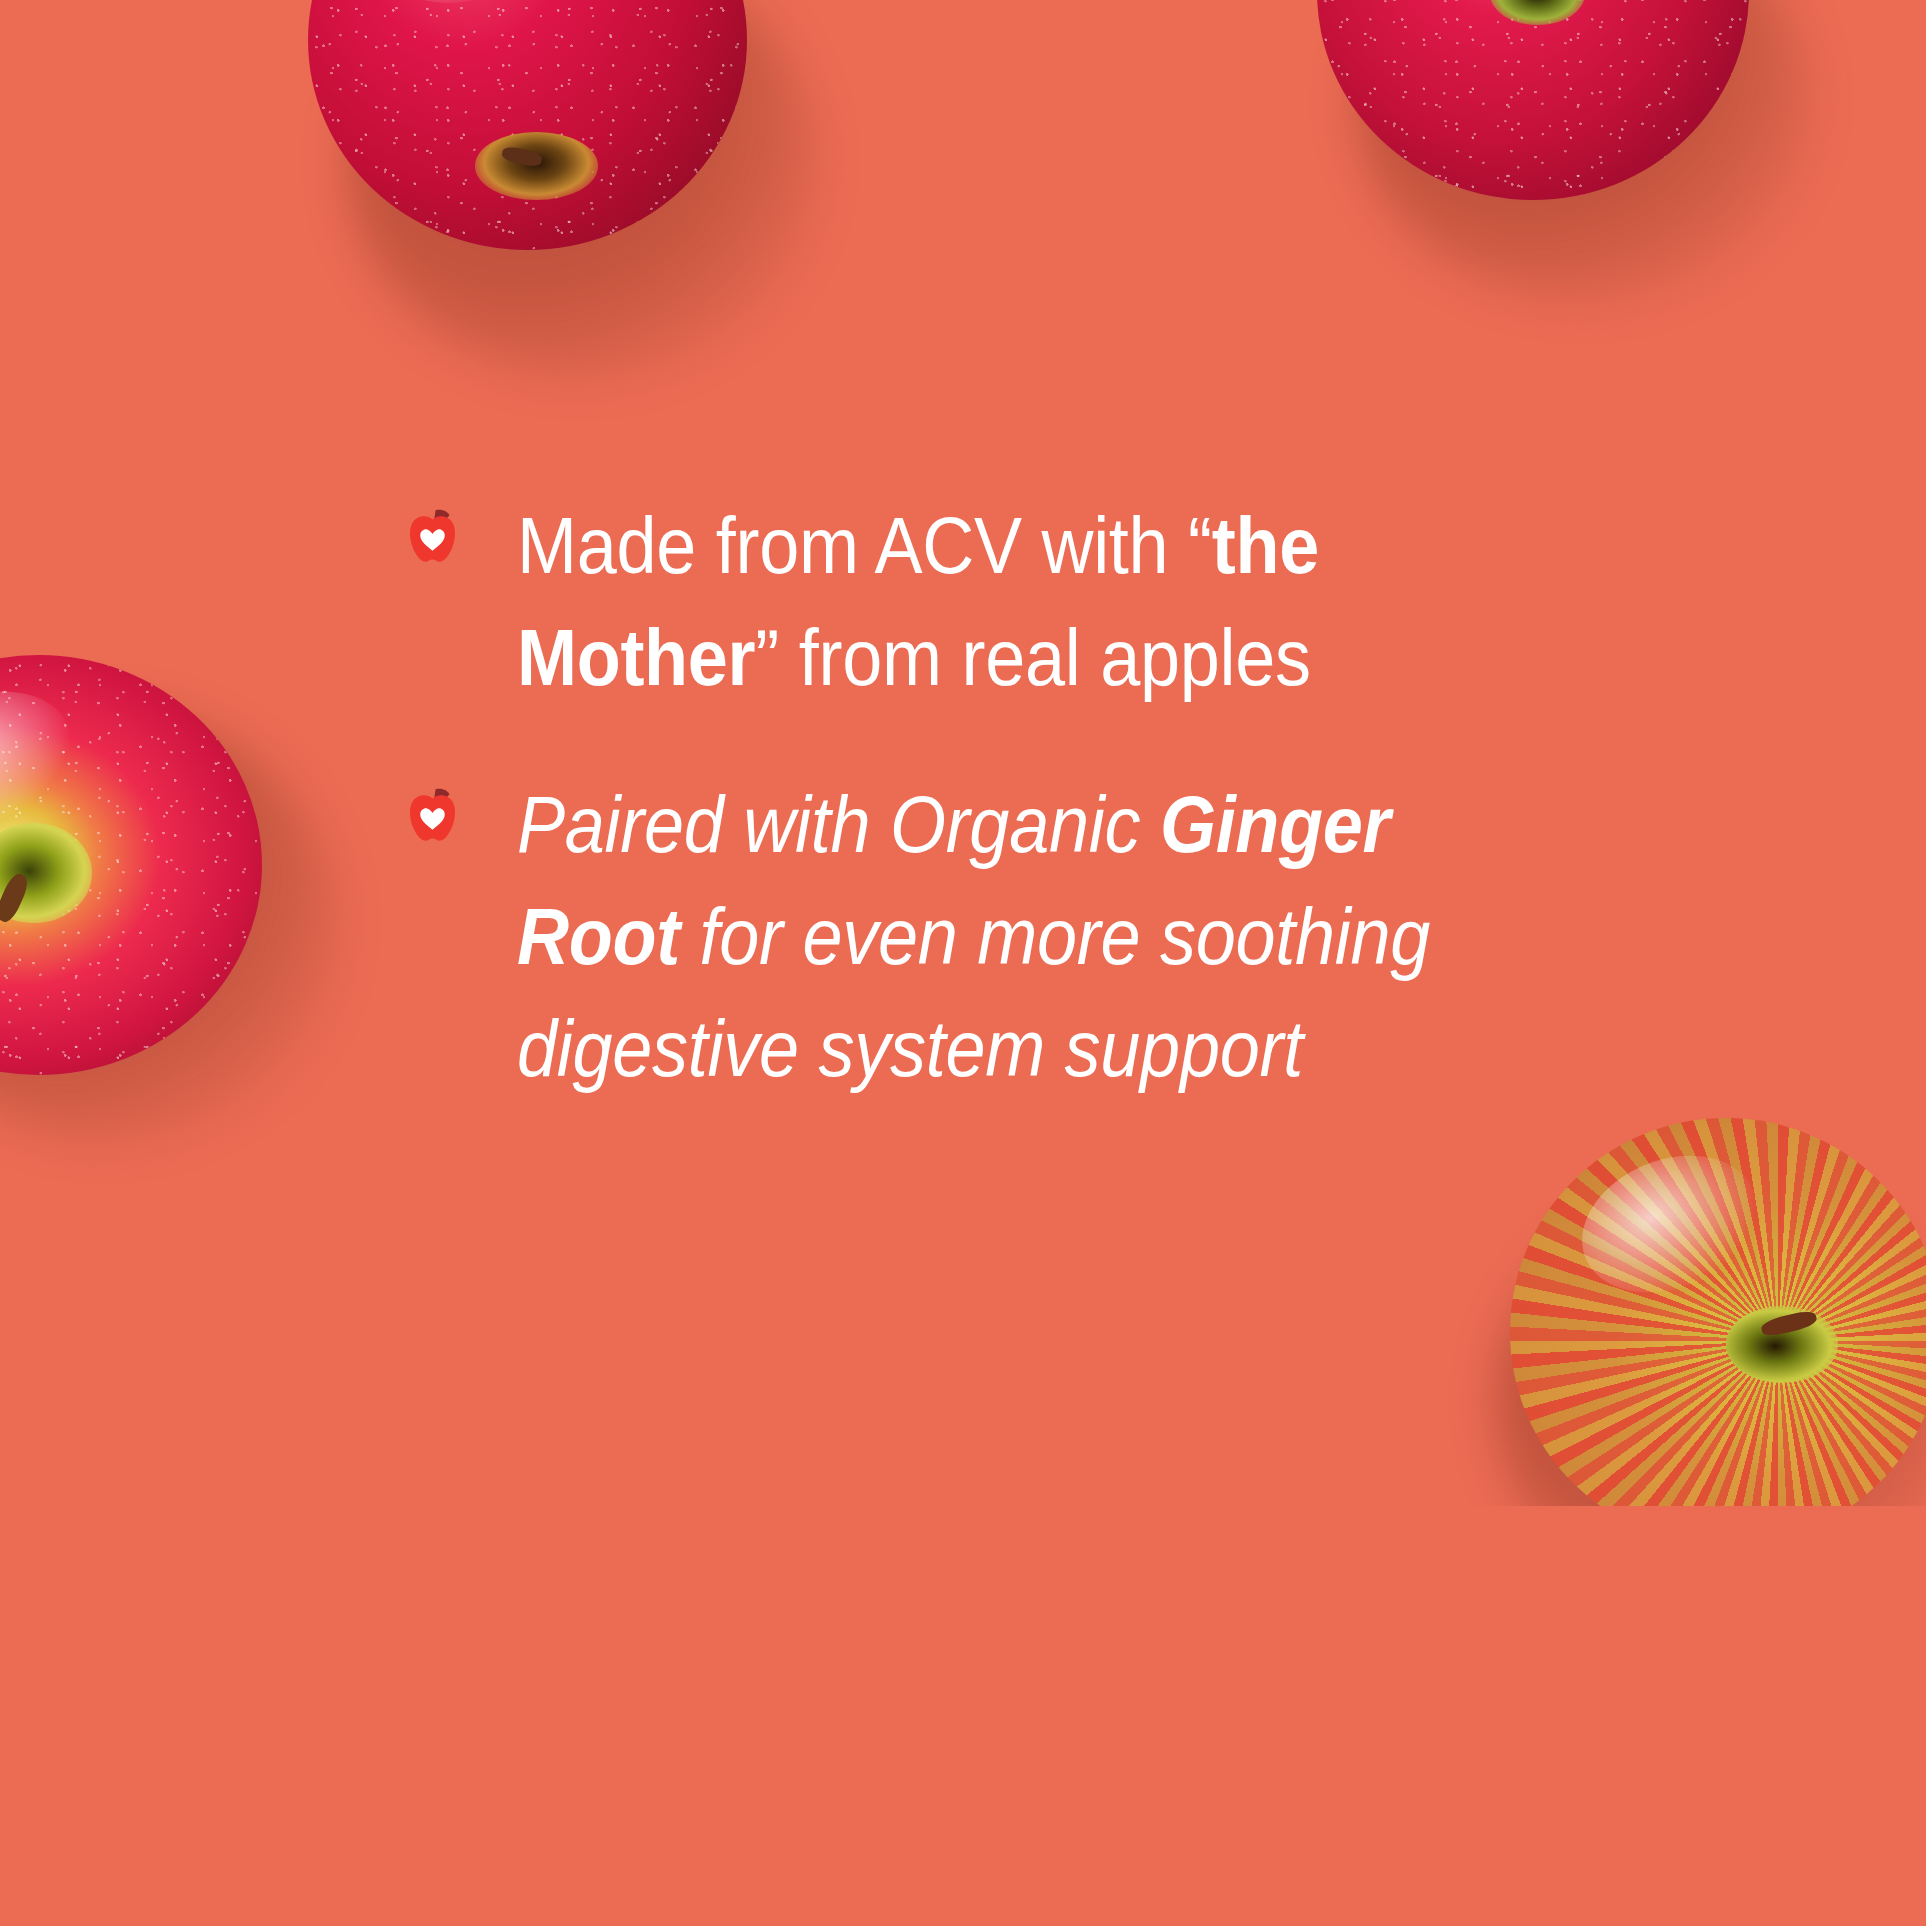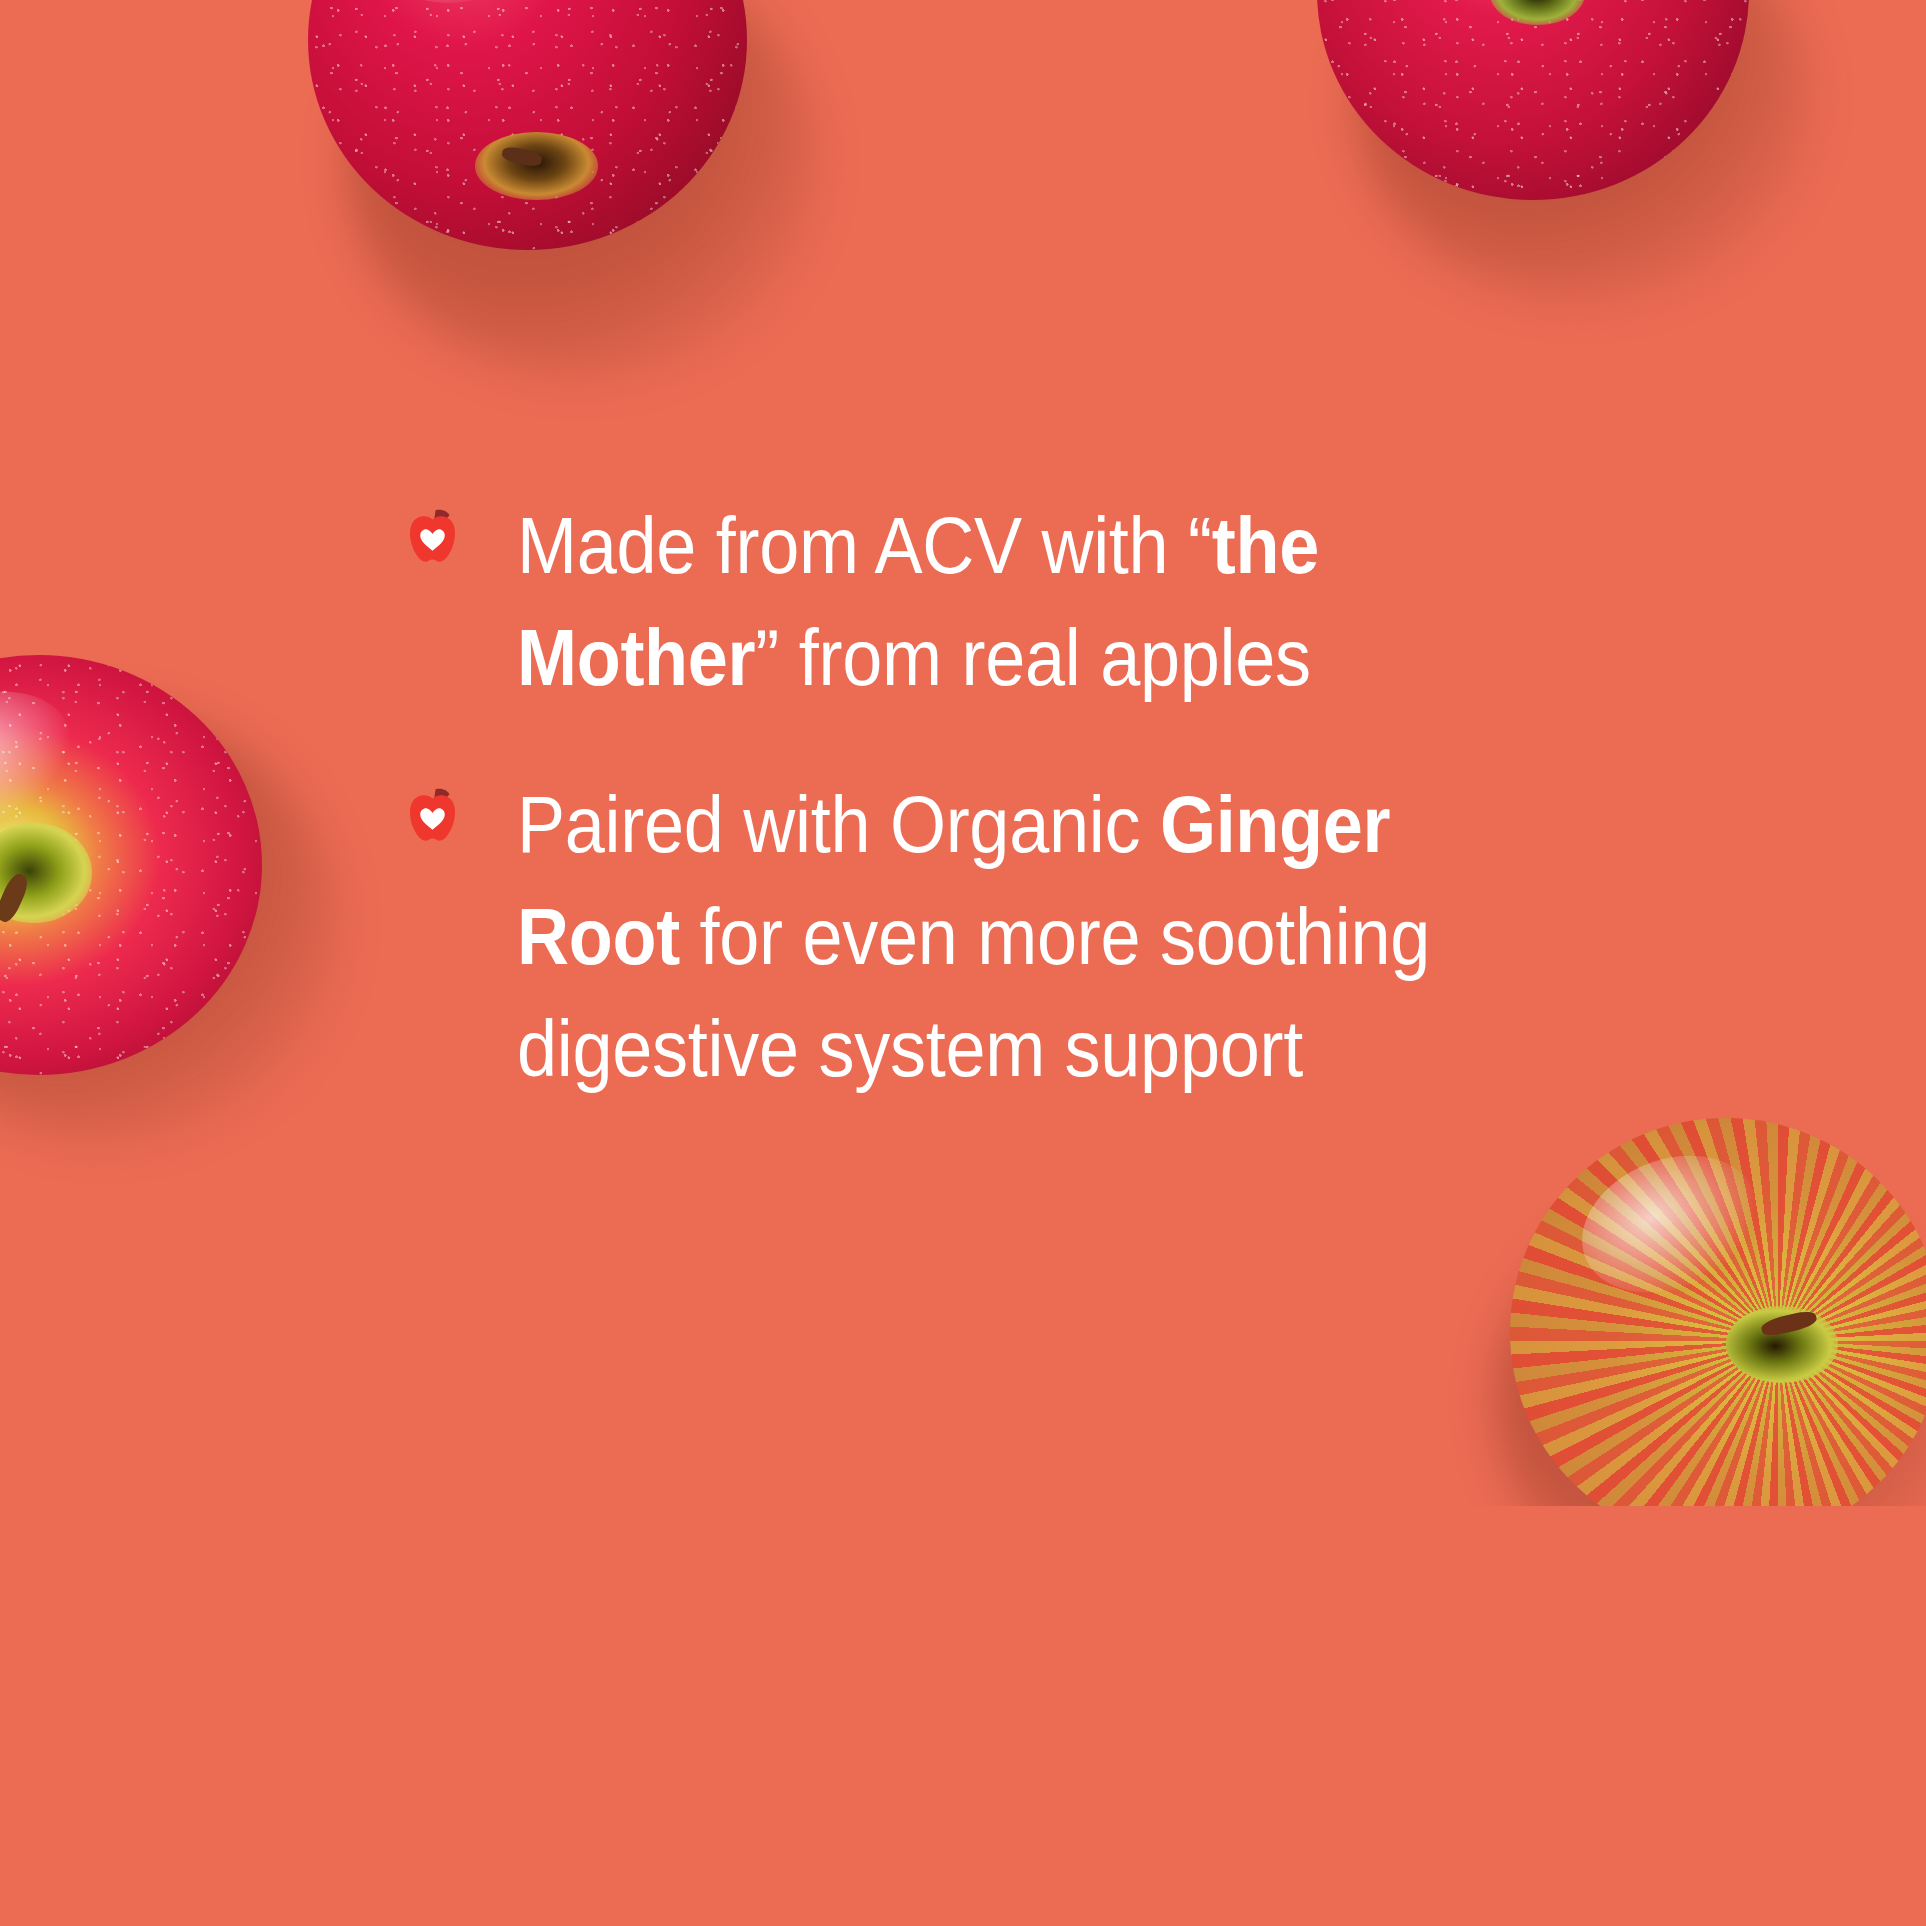--- a/index.html
+++ b/index.html
@@ -46,21 +46,21 @@
     opacity:.9;
   }
   .calyx{position:absolute;border-radius:50%;}
   .stem{position:absolute;background:#5C3018;border-radius:40%;}
 
   
   .bullets{
     position:absolute;left:408px;top:490px;width:1133px;
   }
   .bullet-row{display:flex;align-items:flex-start;margin-bottom:55px;}
-  .bullet-row:last-child{margin-bottom:0;}
+  .bullet-row:last-child{margin-bottom:0;font-style:italic;}
   .apple-bullet{
     flex:0 0 auto;width:49px;height:57px;position:relative;margin-top:17px;margin-right:60px;
   }
   .bullet-text{
     flex:1 1 auto;
     color:#FFFFFF;
     font-family:"Liberation Sans", sans-serif;
     font-size:80px;
     line-height:1.40;
     font-weight:400;

